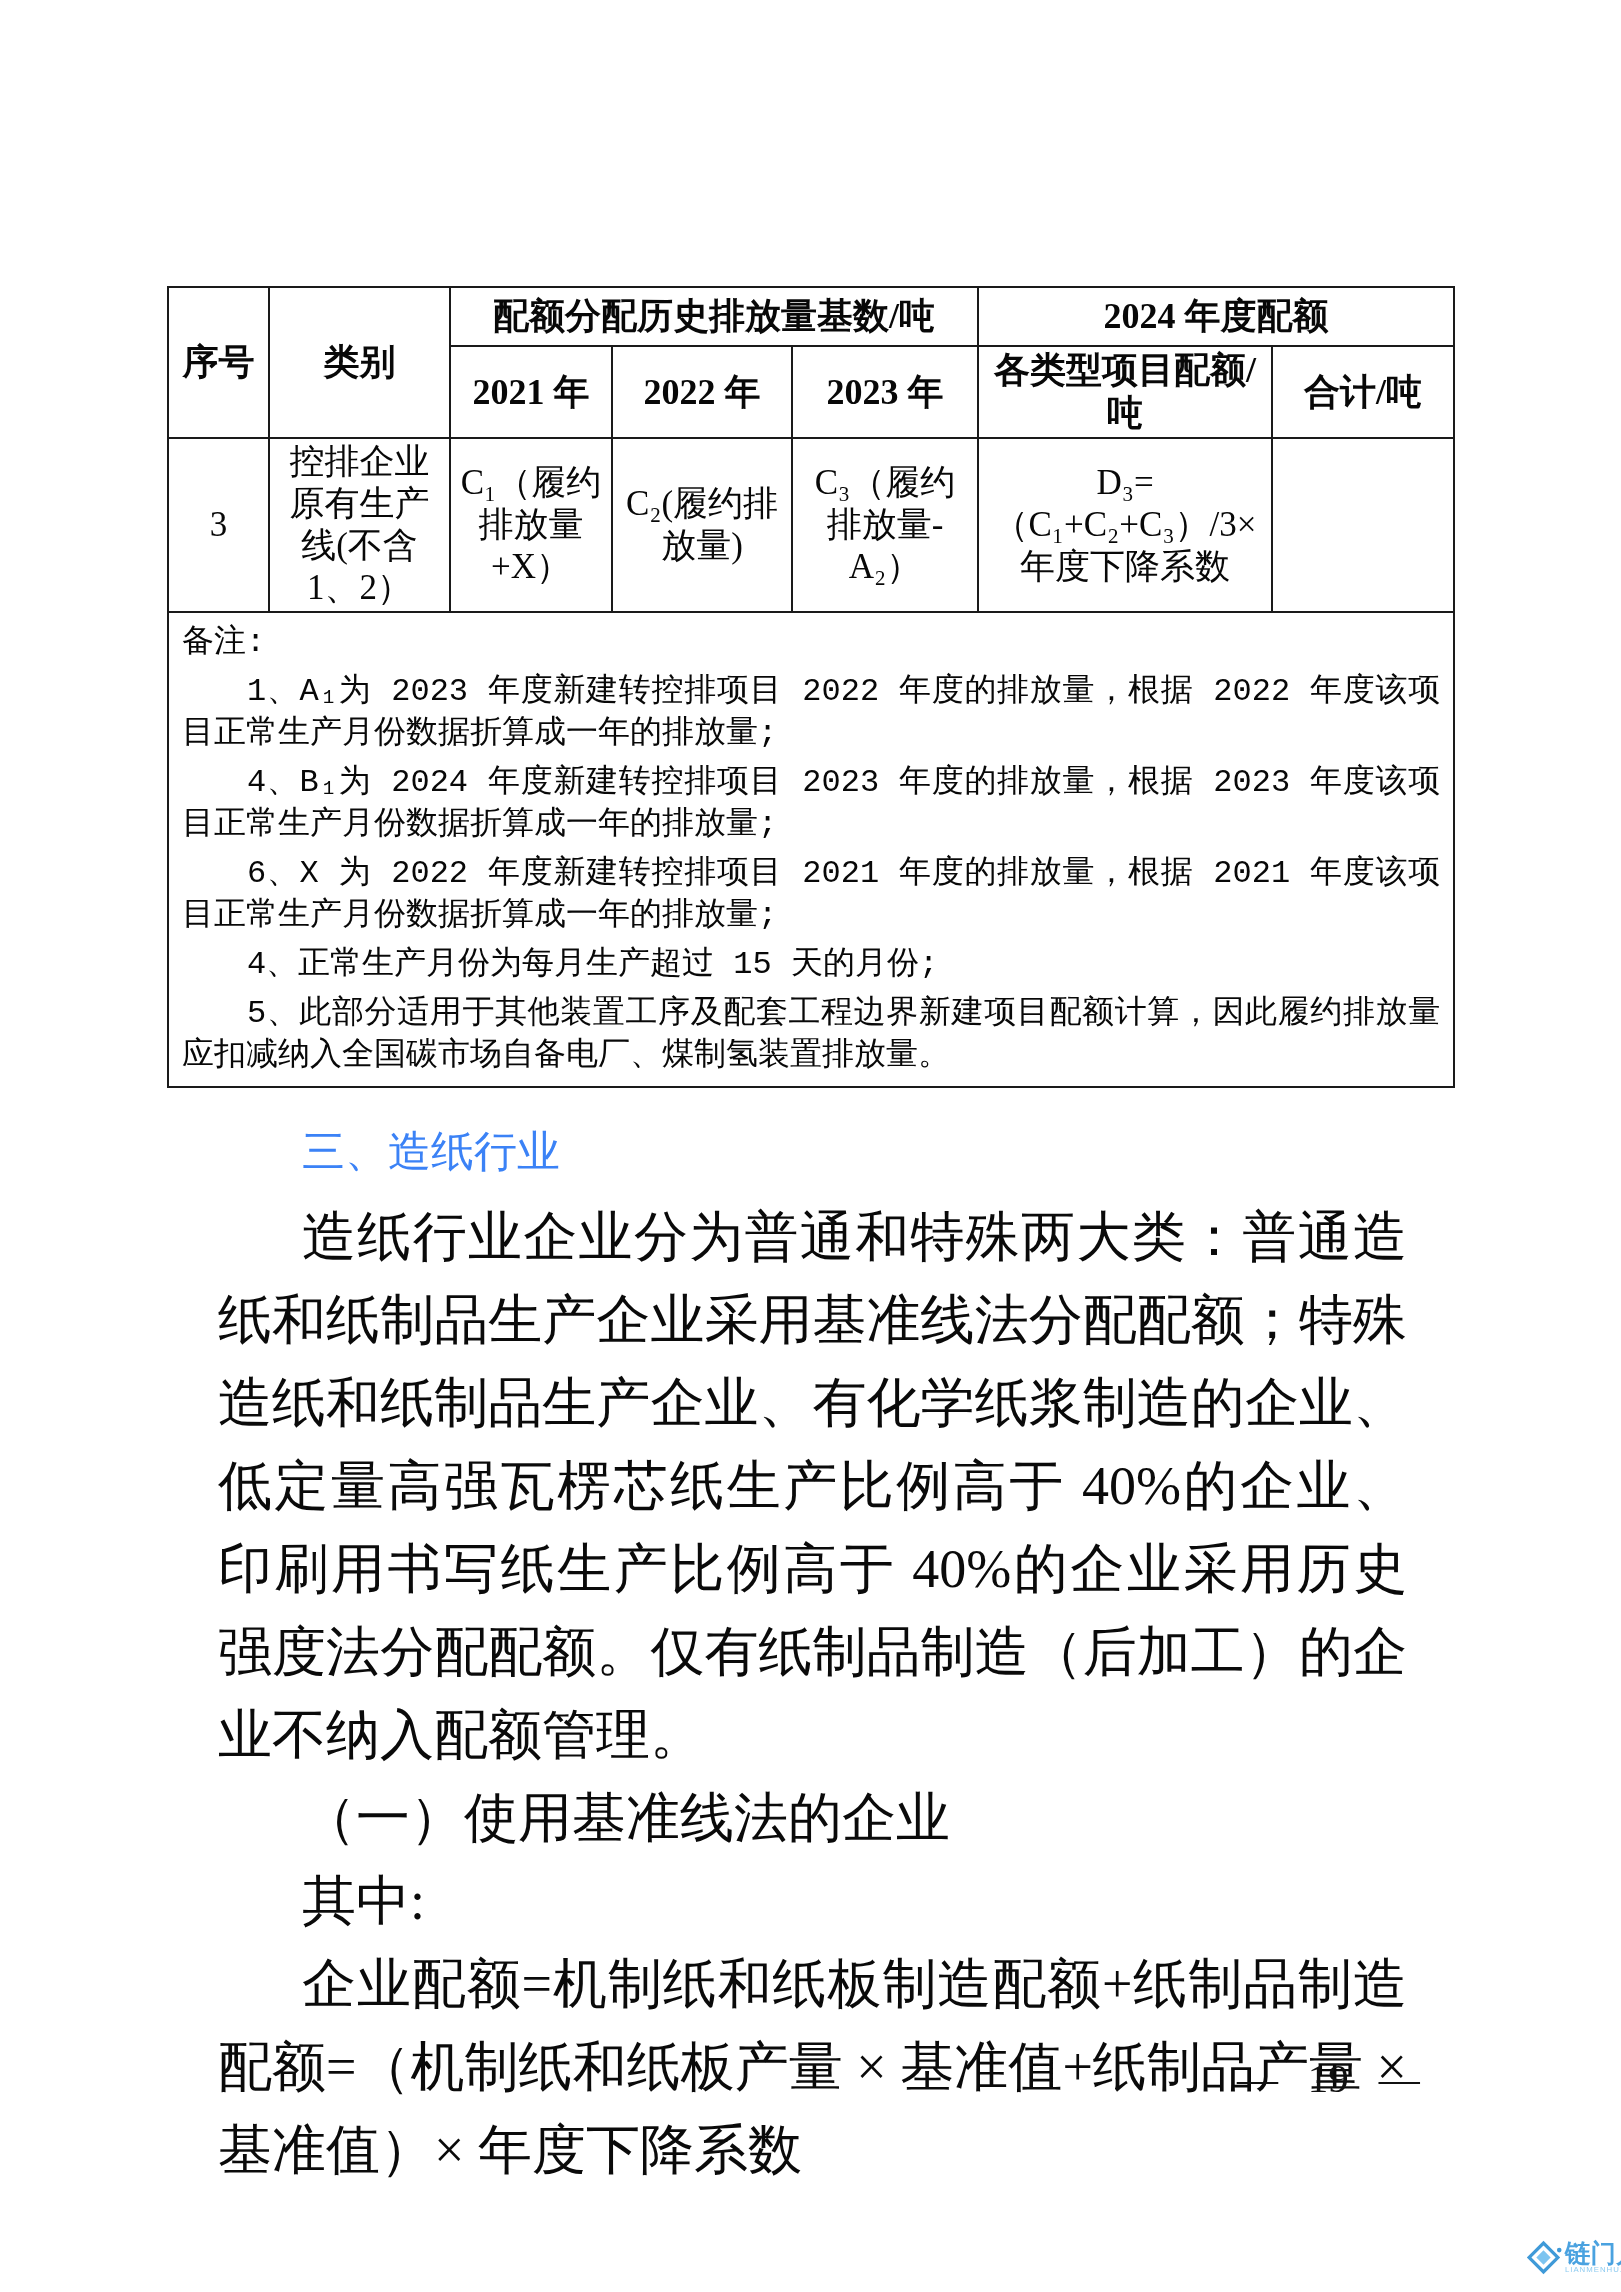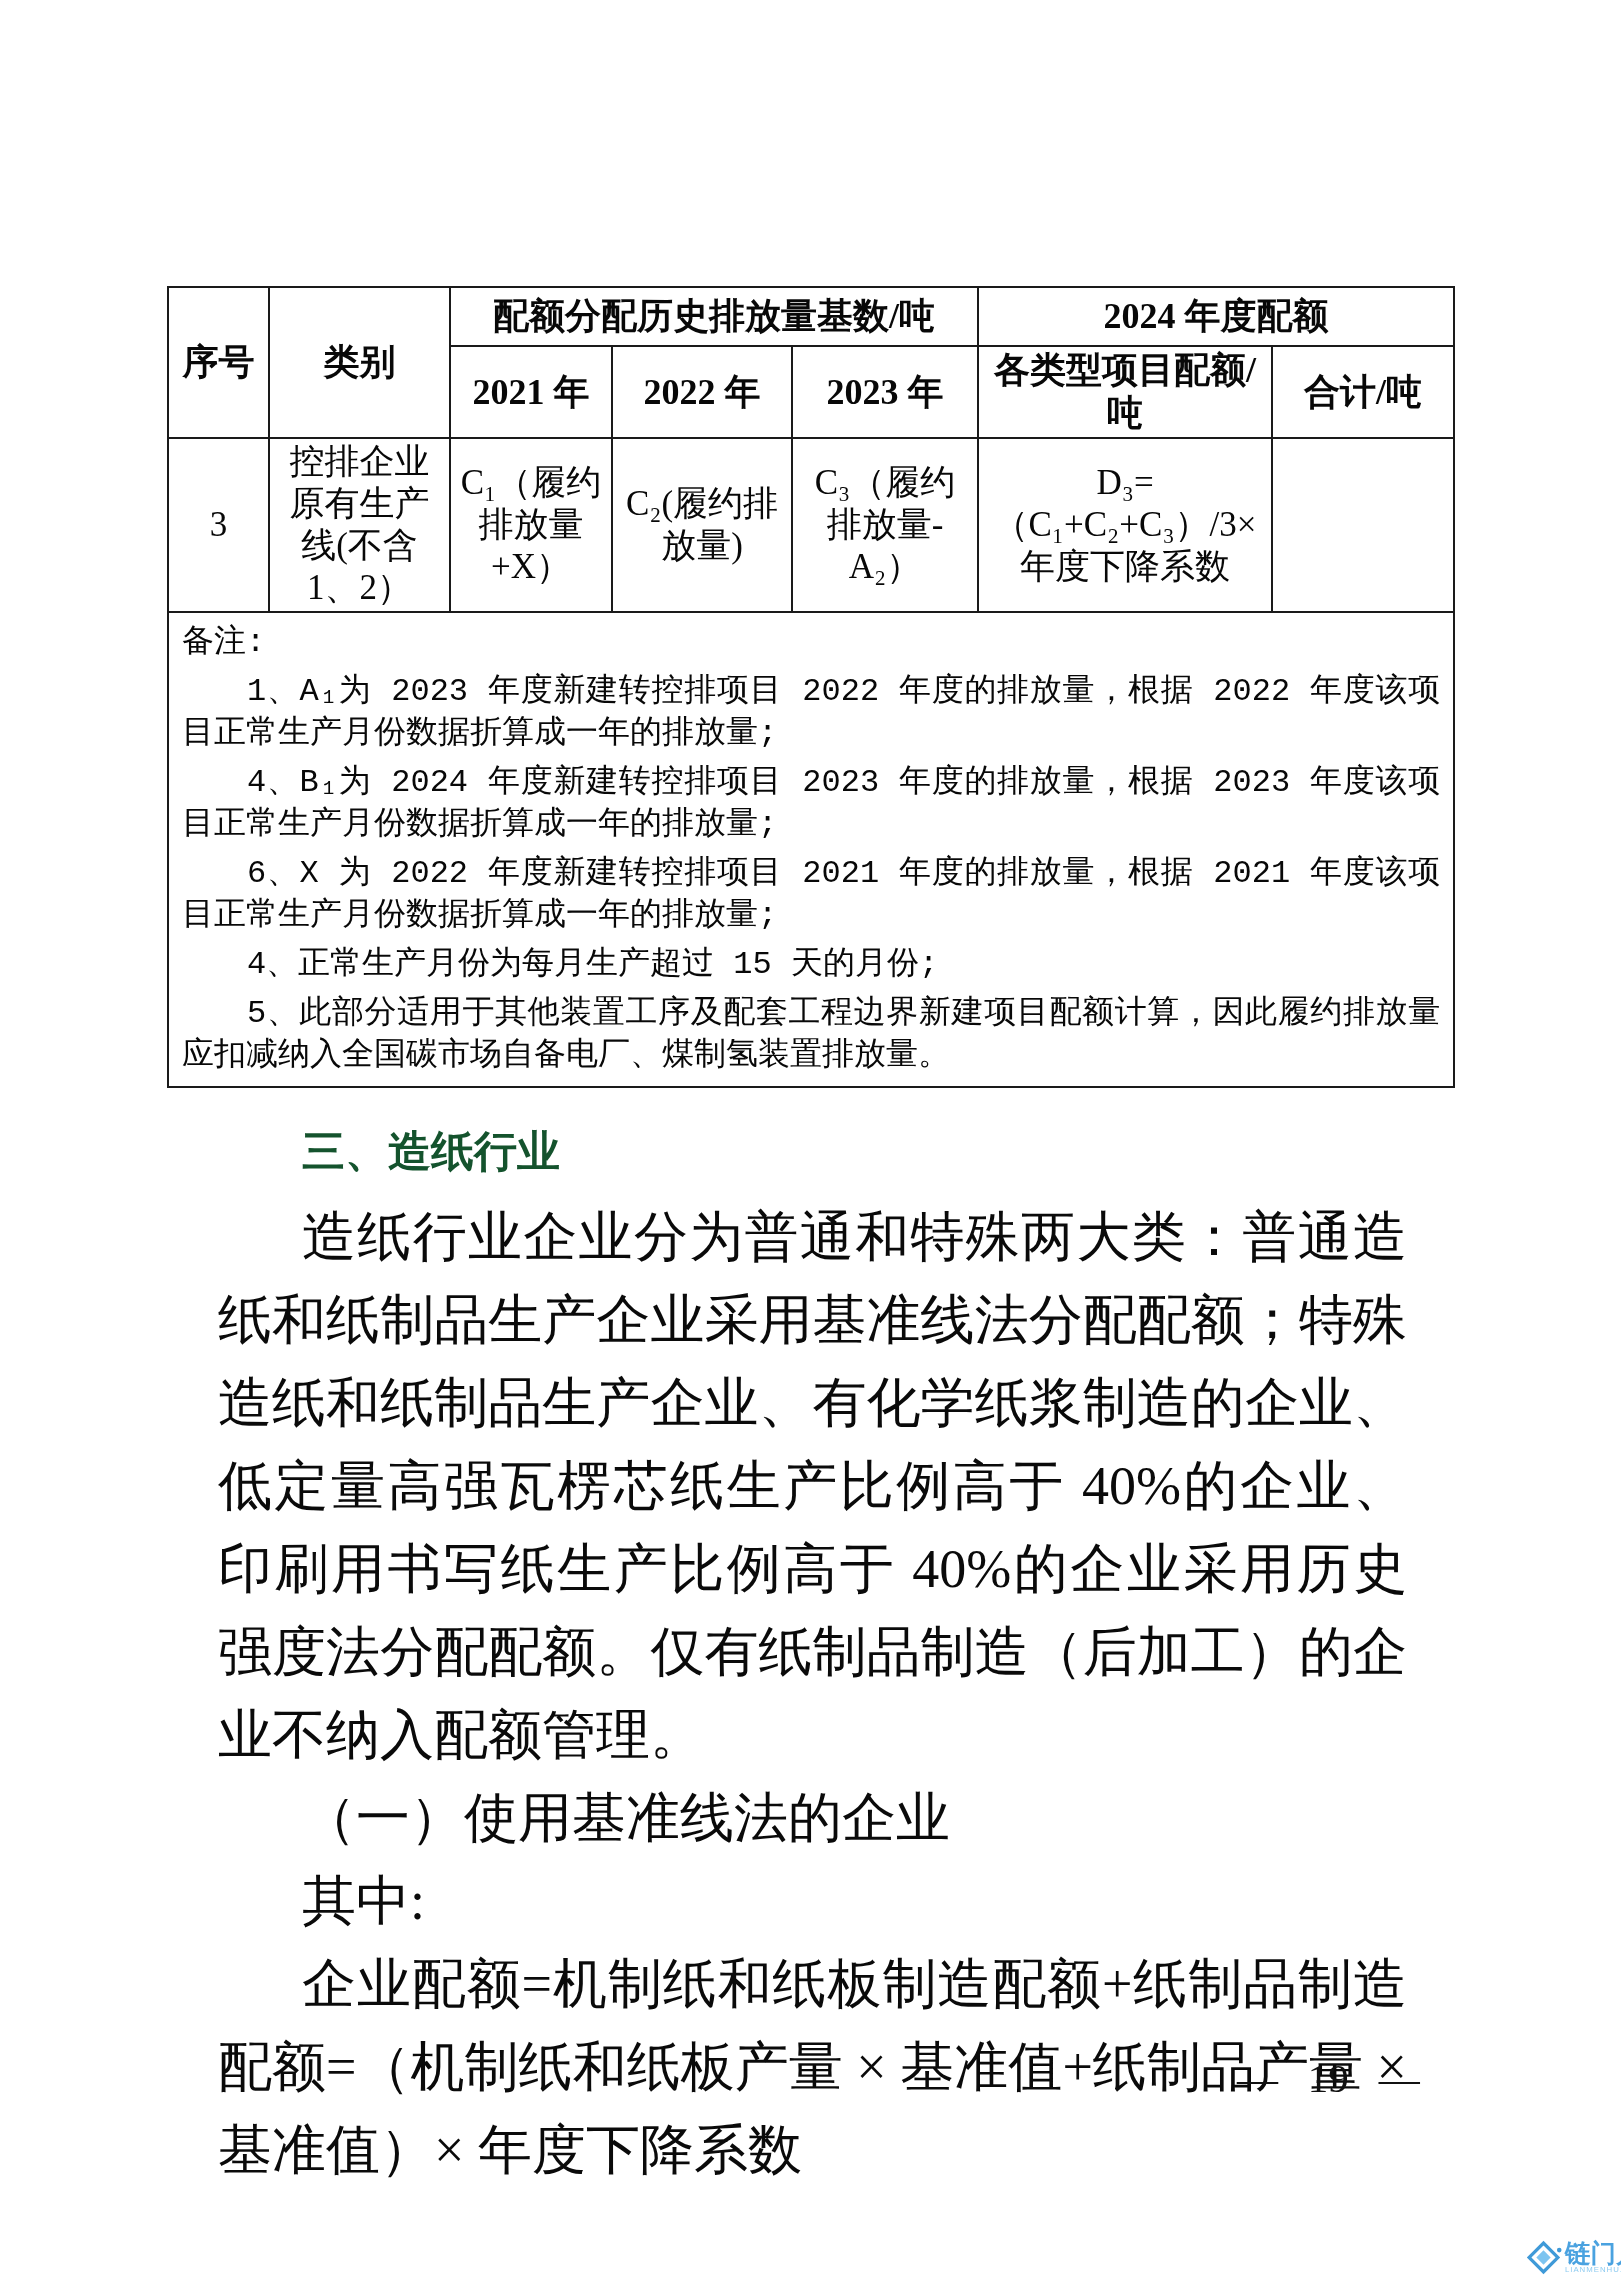--- a/index.html
+++ b/index.html
@@ -32,21 +32,21 @@
     text-align:left;vertical-align:top;
     padding:5.9px 11.8px 7.8px 11.8px;
   }
   .notes-cell p{margin:7px;font-size:32px;line-height:42px;font-weight:normal;text-align:justify;font-family:Liberation Mono, monospace;}
   .notes-cell p.note{text-indent:65px;}
 
   
   .section{position:absolute;left:218px;top:1106px;width:1189px;}
   .section-heading{
     margin:0 0 0 84px;font-family:"Liberation Sans","DejaVu Sans",sans-serif;
-    font-weight:bold;font-size:43px;line-height:90px;color:#14532d;
+    font-weight:normal;font-size:43px;line-height:90px;color:#3b82f6;
   }
   .para{
     margin:0;font-size:54px;line-height:83px;
     text-indent:84px;text-align:justify;color:#0a0a0a;
   }
   .para.spaced{margin-top:27.4px;}
 
   
   .page-number{
     position:absolute;left:1237px;top:2049px;

